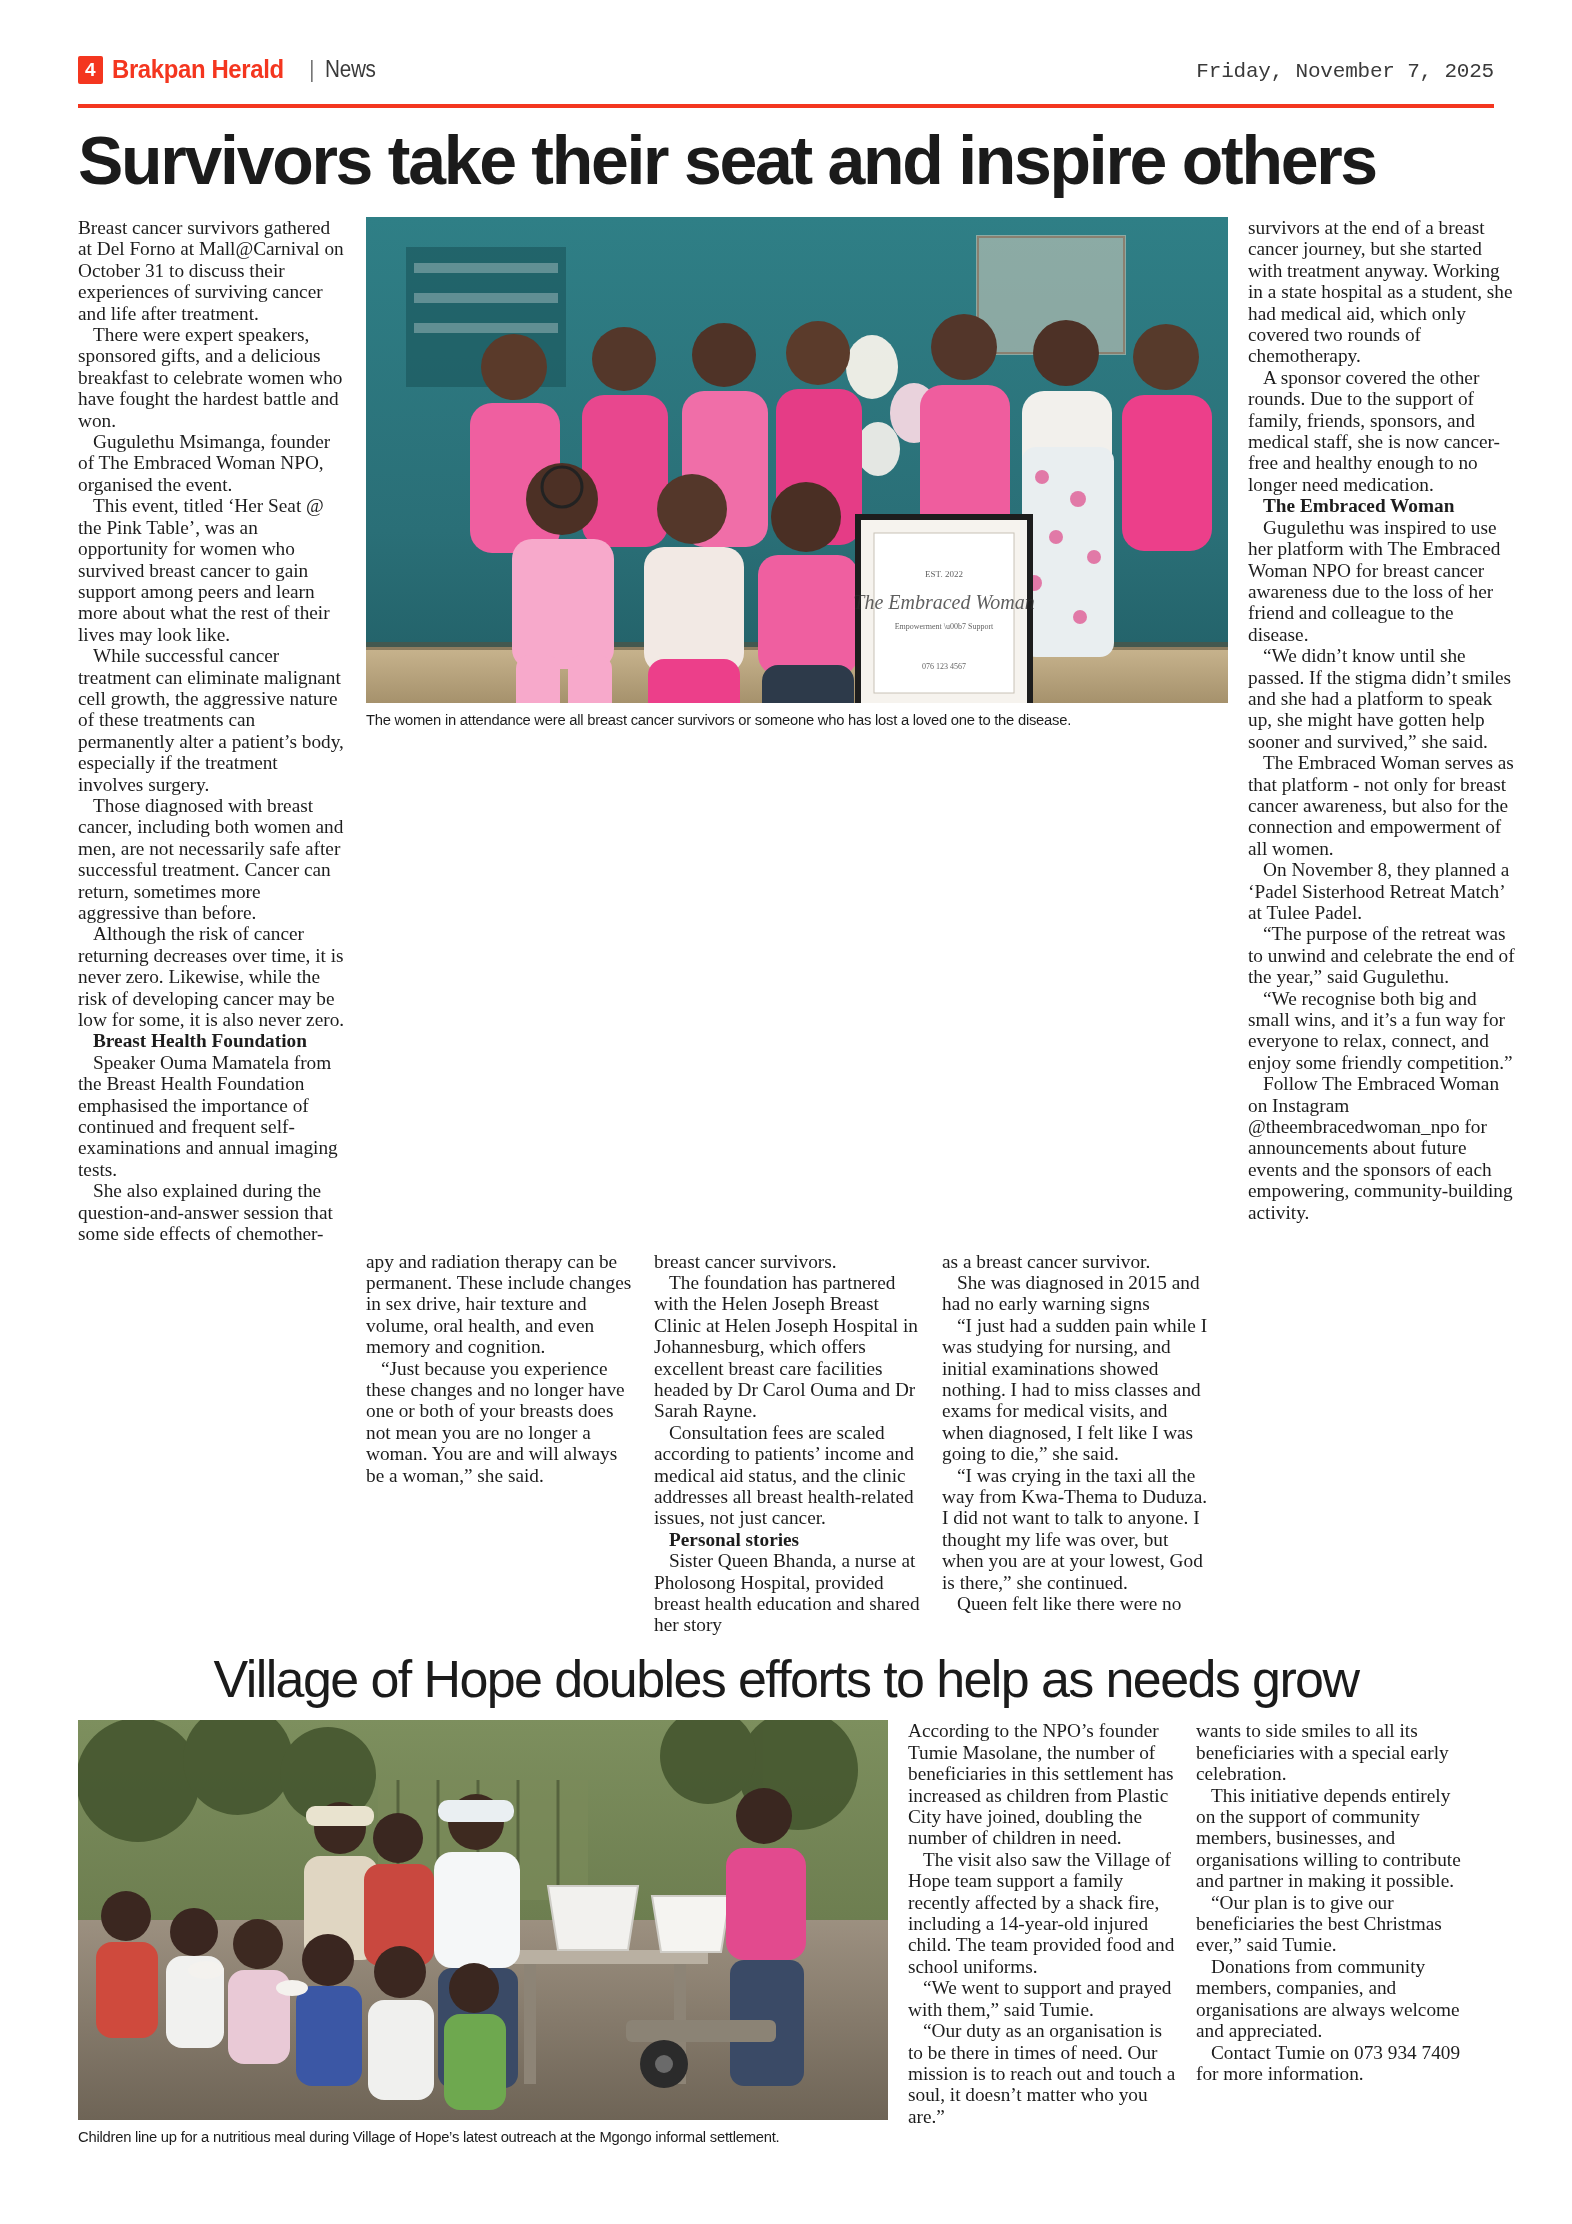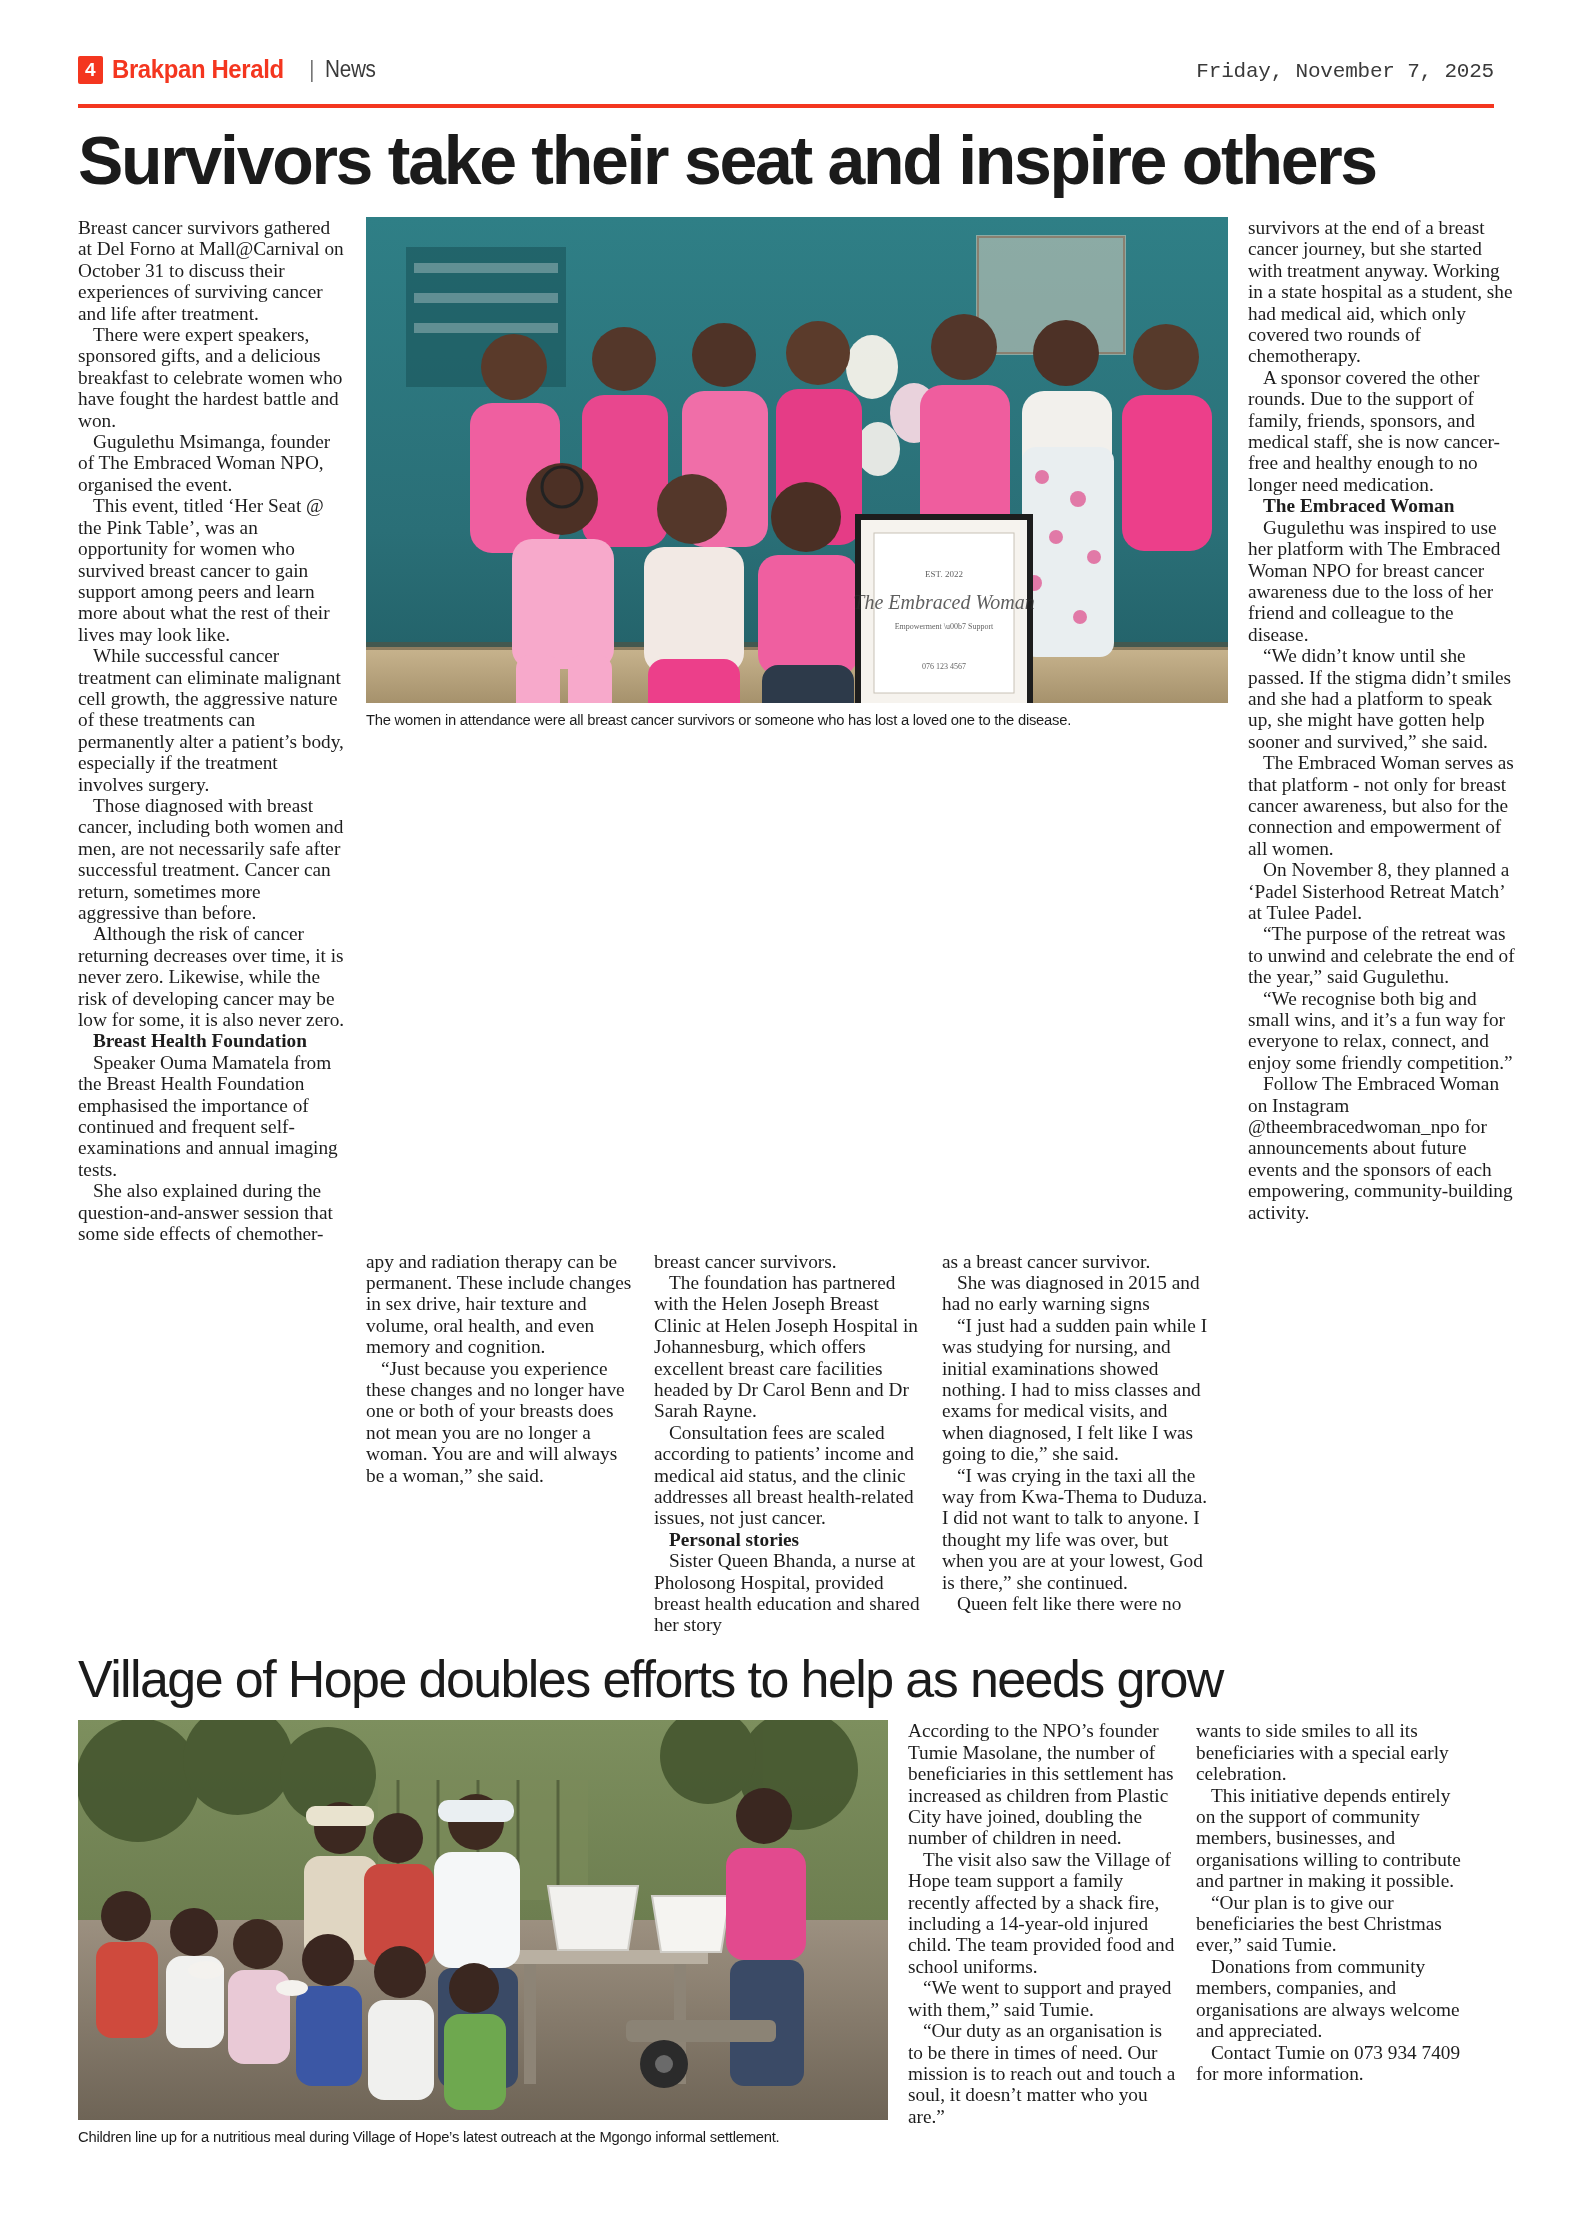--- a/index.html
+++ b/index.html
@@ -47,20 +47,21 @@
     letter-spacing:-2.3px;color:#1b1b1b;
     margin:18px 0 22px 0;
     transform:scaleX(0.985);transform-origin:left center;
     white-space:nowrap;
   }
   .headline2{
     font-family:"Liberation Sans",sans-serif;
     font-weight:400;font-size:52px;line-height:1.05;
     letter-spacing:-1.6px;color:#1b1b1b;
     margin:16px 0 14px 0;
+    text-align:center;
     white-space:nowrap;
   }
 
   
   .cols{display:flex;gap:20px;align-items:flex-start;}
   .col{width:268px;flex:0 0 268px;}
   p.body{
     font-family:"Liberation Serif",serif;
     font-size:19.3px;line-height:21.4px;
     margin:0;text-align:left;
@@ -240,21 +241,21 @@
   </div>
 
   <div class="cols" style="margin-top:6px;">
     <div class="col" style="height:1px;"></div>
     <div class="col">
       <p class="body">apy and radiation therapy can be permanent. These include changes in sex drive, hair texture and volume, oral health, and even memory and cognition.</p>
       <p class="body">“Just because you experience these changes and no longer have one or both of your breasts does not mean you are no longer a woman. You are and will always be a woman,” she said.</p>
     </div>
     <div class="col">
       <p class="body">breast cancer survivors.</p>
-      <p class="body">The foundation has partnered with the Helen Joseph Breast Clinic at Helen Joseph Hospital in Johannesburg, which offers excellent breast care facilities headed by Dr Carol Benn and Dr Sarah Rayne.</p>
+      <p class="body">The foundation has partnered with the Helen Joseph Breast Clinic at Helen Joseph Hospital in Johannesburg, which offers excellent breast care facilities headed by Dr Carol Ouma and Dr Sarah Rayne.</p>
       <p class="body">Consultation fees are scaled according to patients’ income and medical aid status, and the clinic addresses all breast health-related issues, not just cancer.</p>
       <p class="body subhead" style="text-indent:15px;">Personal stories</p>
       <p class="body">Sister Queen Bhanda, a nurse at Pholosong Hospital, provided breast health education and shared her story</p>
     </div>
     <div class="col">
       <p class="body">as a breast cancer survivor.</p>
       <p class="body">She was diagnosed in 2015 and had no early warning signs</p>
       <p class="body">“I just had a sudden pain while I was studying for nursing, and initial examinations showed nothing. I had to miss classes and exams for medical visits, and when diagnosed, I felt like I was going to die,” she said.</p>
       <p class="body">“I was crying in the taxi all the way from Kwa-Thema to Duduza. I did not want to talk to anyone. I thought my life was over, but when you are at your lowest, God is there,” she continued.</p>
       <p class="body">Queen felt like there were no</p>

